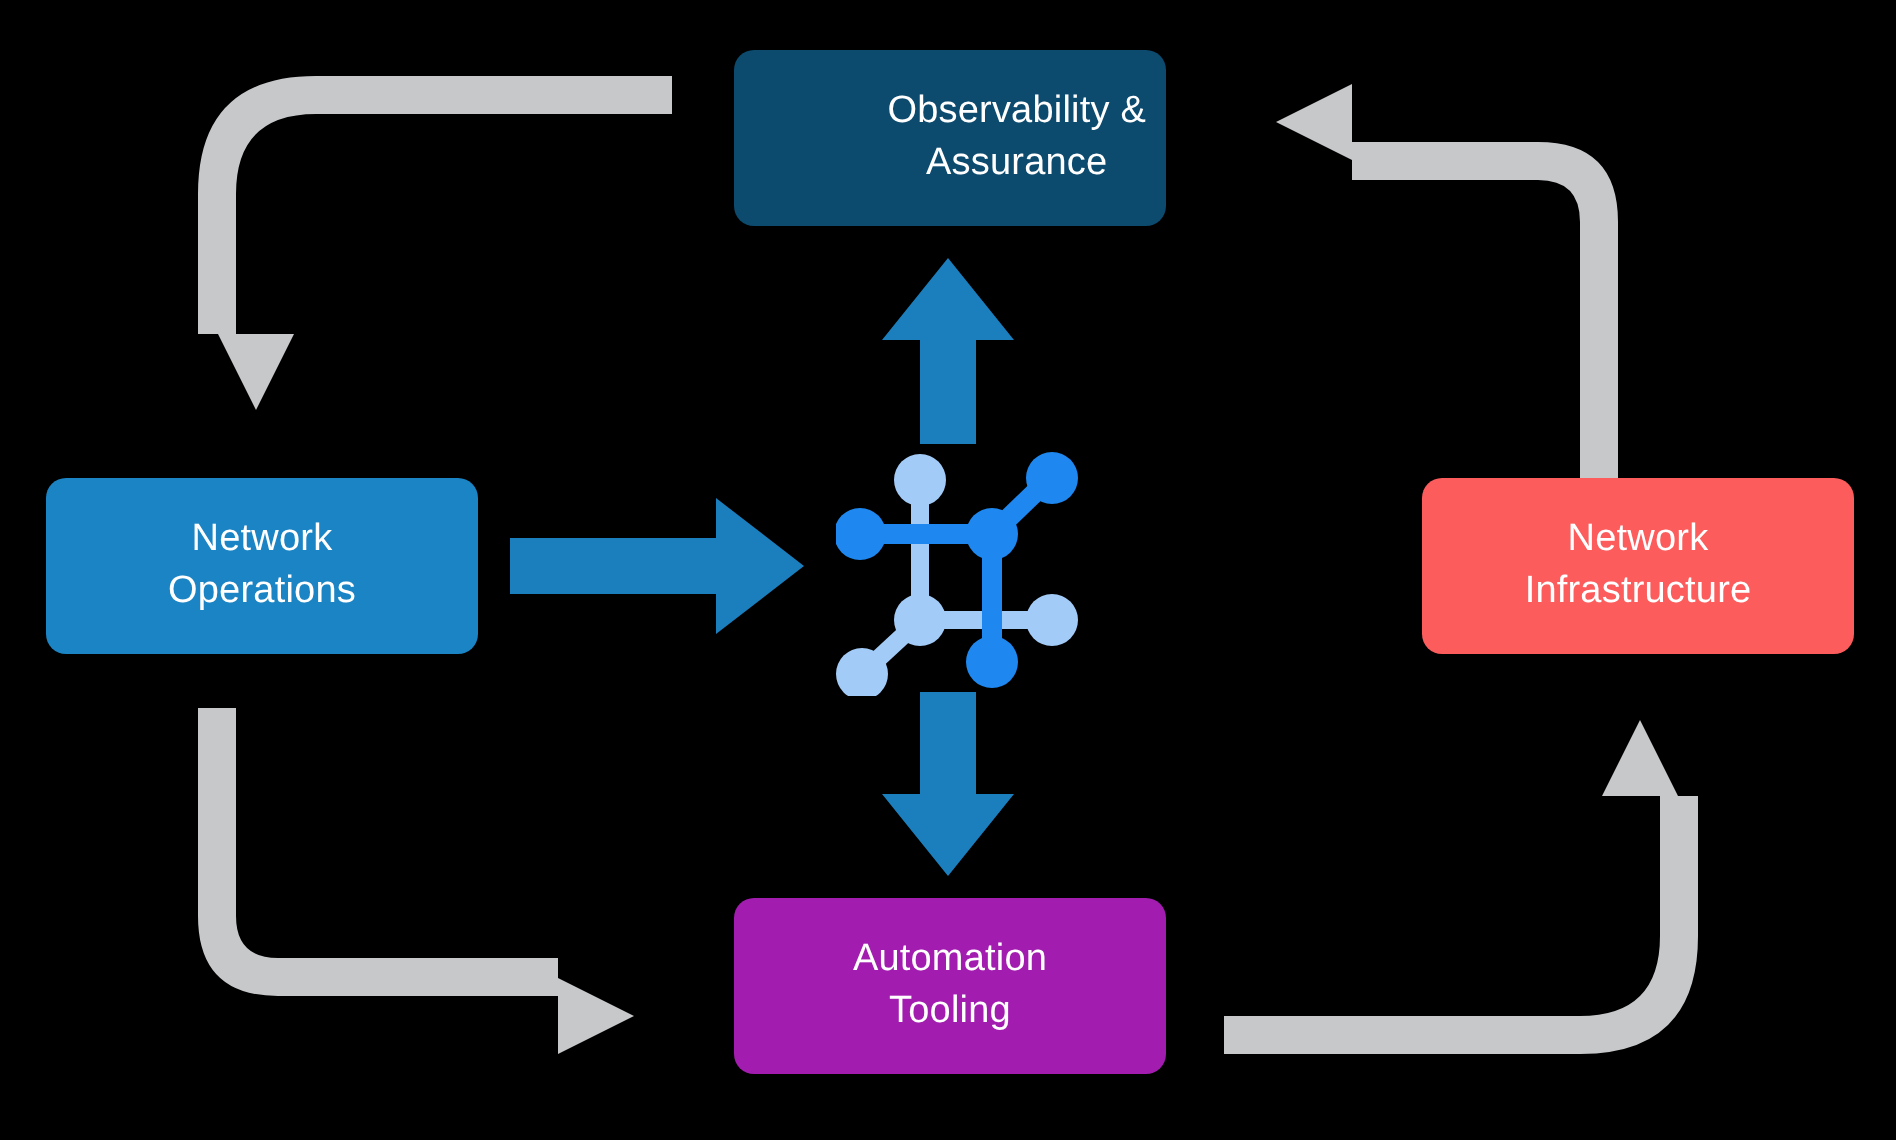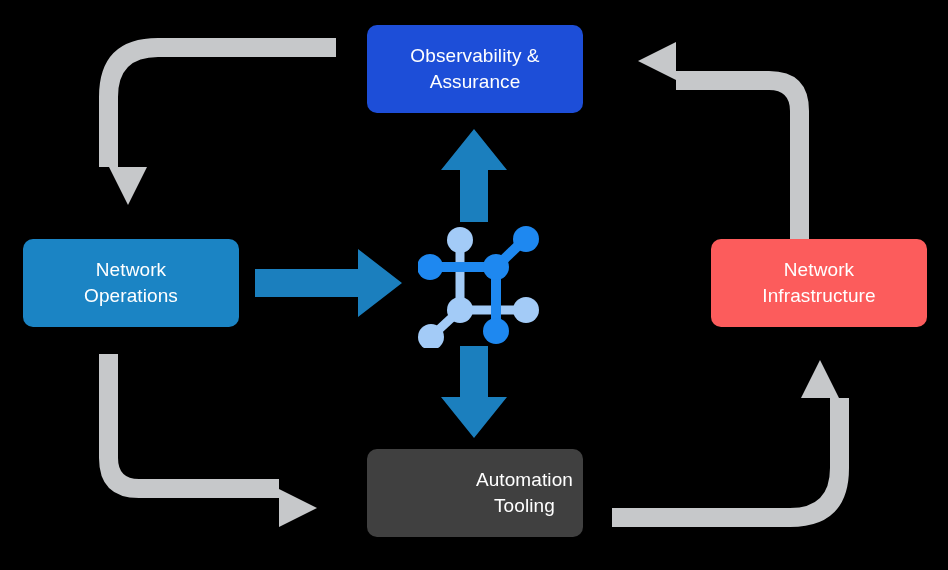--- a/index.html
+++ b/index.html
@@ -33,24 +33,24 @@
     line-height: 26px;
     font-weight: 400;
     letter-spacing: 0.1px;
     box-sizing: border-box;
     padding: 4px 10px;
   }
   .node-box .label {
     display: block;
     white-space: pre-line;
   }
-  #box-observability { left: 367px; top: 25px;  background: #1d4ed8; }
+  #box-observability { left: 367px; top: 25px;  background: #0c4a6e; justify-content: flex-end; }
   #box-operations    { left: 23px;  top: 239px; background: #1B84C4; }
   #box-infrastructure{ left: 711px; top: 239px; background: #FC5C5C; }
-  #box-automation    { left: 367px; top: 449px; background: #404040; justify-content: flex-end; }
+  #box-automation    { left: 367px; top: 449px; background: #a21caf; }
 
   .svg-layer {
     position: absolute;
     left: 0;
     top: 0;
     width: 948px;
     height: 570px;
     pointer-events: none;
   }
   .hub {

